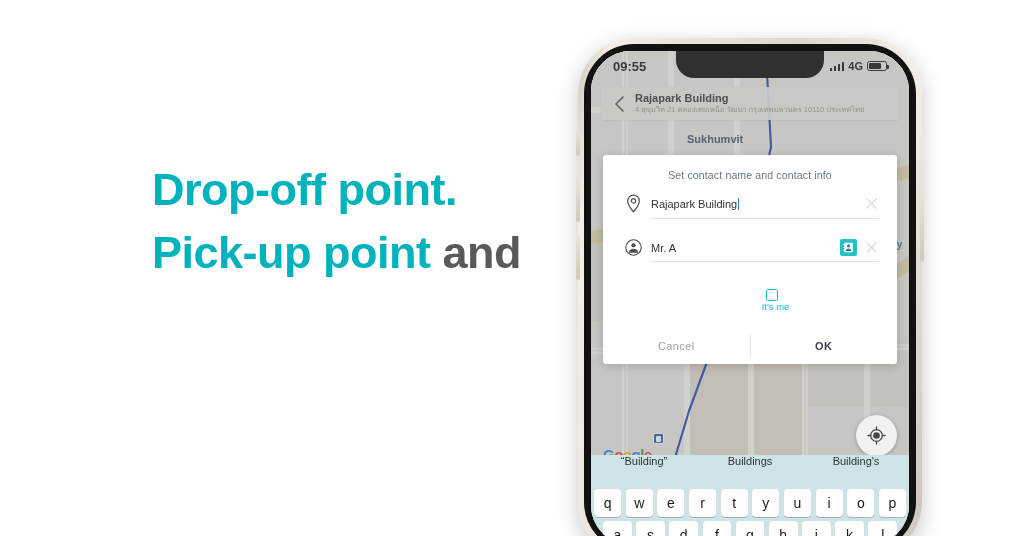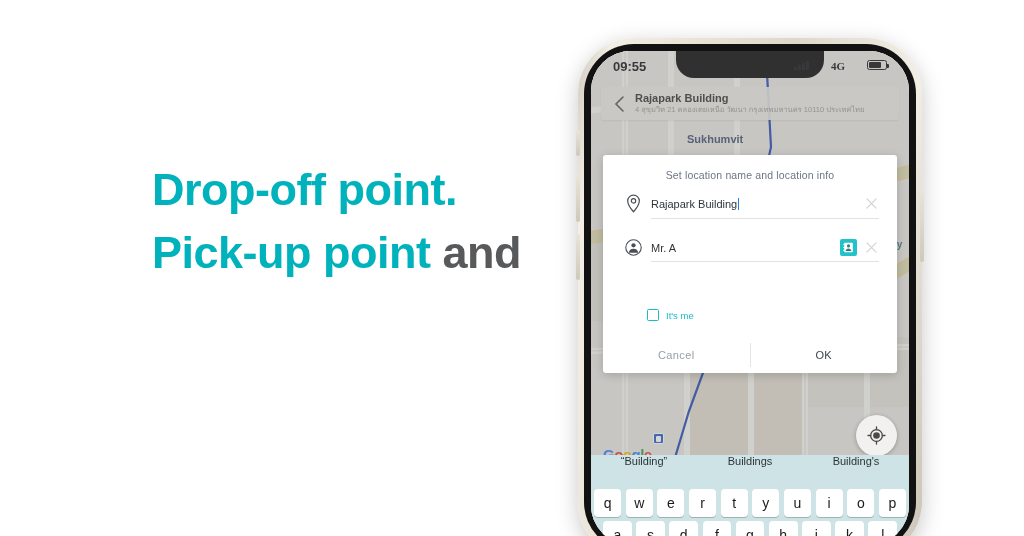--- a/index.html
+++ b/index.html
@@ -101,21 +101,21 @@
   .google-logo span:nth-child(6){color:#EA4335}
 
   
   .statusbar {
     position: absolute; left:0; top:0; right:0; height: 30px;
     display:flex; align-items:center; justify-content:space-between;
     padding: 0 22px; z-index: 41;
     color:#1d1d1f;
     font-size: 13px; font-weight: bold;
   }
-  .sb-right { display:flex; gap:22px;font-family:Liberation Serif, serif; }
+  .sb-right { display:flex; align-items:center; gap:4px; }
   .bars { display:flex; align-items:flex-end; gap:1.5px; height:10px; }
   .bars i { width:2.5px; background:#1d1d1f; border-radius:.5px; display:block; }
   .bars i:nth-child(1){height:3.5px}
   .bars i:nth-child(2){height:5.5px}
   .bars i:nth-child(3){height:7.5px}
   .bars i:nth-child(4){height:9.5px}
   .net { font-size:11px; font-weight:bold; }
   .battery {
     width:20px; height:10px; border:1.3px solid #1d1d1f; border-radius:2.5px;
     position:relative; padding:1px;
@@ -174,35 +174,35 @@
   .field .fval .caret {
     display:inline-block; width:1px; height:12px; background:#2b7fe0;
     vertical-align:-2px; margin-left:.5px;
   }
   .clear-x { width:16px; flex:0 0 16px; display:flex; align-items:center; justify-content:center; }
   .contact-btn {
     width:17px;height:17px;flex:0 0 17px;background:#23c2c9;border-radius:2px;
     display:flex;align-items:center;justify-content:center;margin-right:6px;
   }
   .field-gap { height: 16px; }
-  .checkrow { display:flex; align-items:center; margin: 27px 0 0 44px; }
+  .checkrow { display:flex; align-items:center; margin: 7px 0 0 44px; flex-direction: column; }
   .cbox {
     width:12px;height:12px;border:1.6px solid #18bcc4;border-radius:1.5px;flex:0 0 12px;
   }
   .cbox-label { font-size:9.5px; color:#18bcc4; margin-left:7px; }
   .dlg-actions {
     display:flex; align-items:stretch; margin-top:16px;
     height:36px; border-top:0;
   }
   .dlg-btn {
     flex:1; display:flex; align-items:center; justify-content:center;
     font-size:11px; letter-spacing:.4px;
   }
   .dlg-btn.cancel { color:#9aa0a6; }
-  .dlg-btn.ok { color:#3c4450; font-weight:normal; }
+  .dlg-btn.ok { color:#3c4450; font-weight:bold; }
   .dlg-sep { width:1px; background:#e4e4e4; margin:6px 0; }
 
   
   .confirm-btn {
     position:absolute; left:50%; transform:translateX(-50%);
     top: 344px; z-index:46;
     background:#c0575e; color:#f2e3e4;
     font-size:13px; font-weight:bold;
     padding: 11px 26px; border-radius:6px;
     white-space:nowrap;
@@ -324,21 +324,21 @@
         <svg width="19" height="19" viewBox="0 0 24 24">
           <circle cx="12" cy="12" r="4.2" fill="#4a4a4a"></circle>
           <circle cx="12" cy="12" r="7.4" fill="none" stroke="#4a4a4a" stroke-width="1.7"></circle>
           <path d="M12 1.3 V4.6 M12 19.4 V22.7 M1.3 12 H4.6 M19.4 12 H22.7" stroke="#4a4a4a" stroke-width="1.7" stroke-linecap="round"></path>
         </svg>
       </div>
 
       <div class="dim"></div>
 
       <div class="dialog">
-        <div class="dlg-title">Set location name and location info</div>
+        <div class="dlg-title">Set contact name and contact info</div>
 
         <div class="field">
           <div class="fline"></div>
           <div class="ficon">
             <svg width="15" height="19" viewBox="0 0 16 20" fill="none">
               <path d="M8 1.1C4.5 1.1 1.8 3.8 1.8 7.2c0 4.4 6.2 11.6 6.2 11.6s6.2-7.2 6.2-11.6C14.2 3.8 11.5 1.1 8 1.1z" stroke="#4a4f55" stroke-width="1.3" fill="none"></path>
               <circle cx="8" cy="7.2" r="2.3" stroke="#4a4f55" stroke-width="1.3" fill="none"></circle>
             </svg>
           </div>
           <div class="fval"><span>Rajapark Building</span><span class="caret"></span></div>

